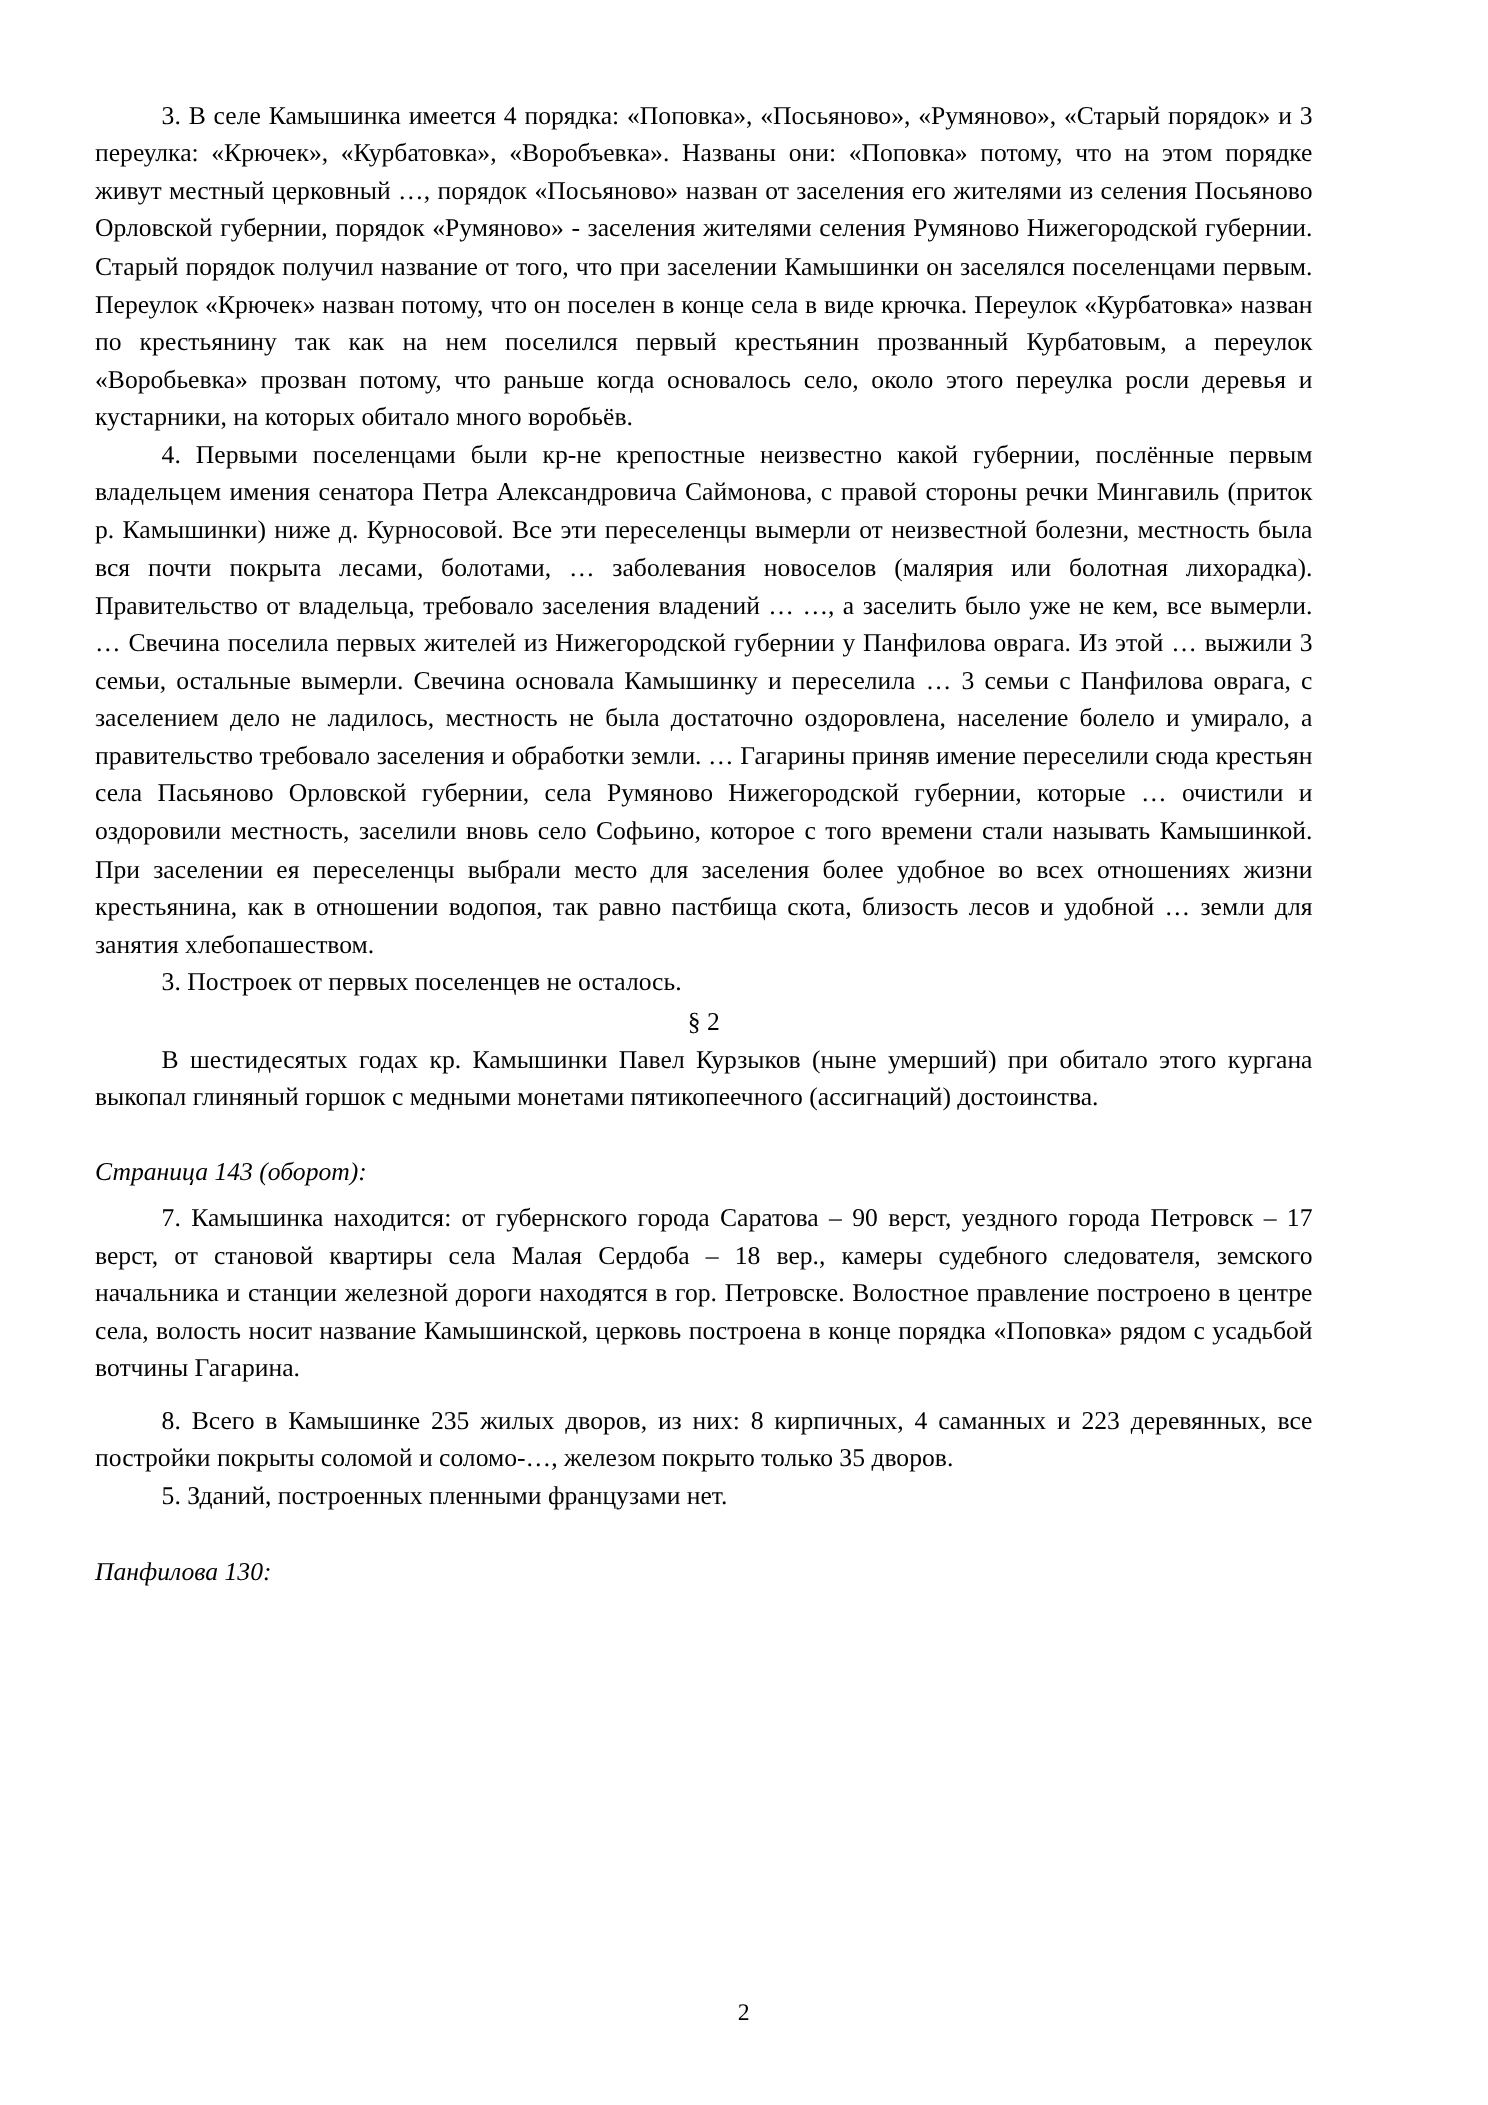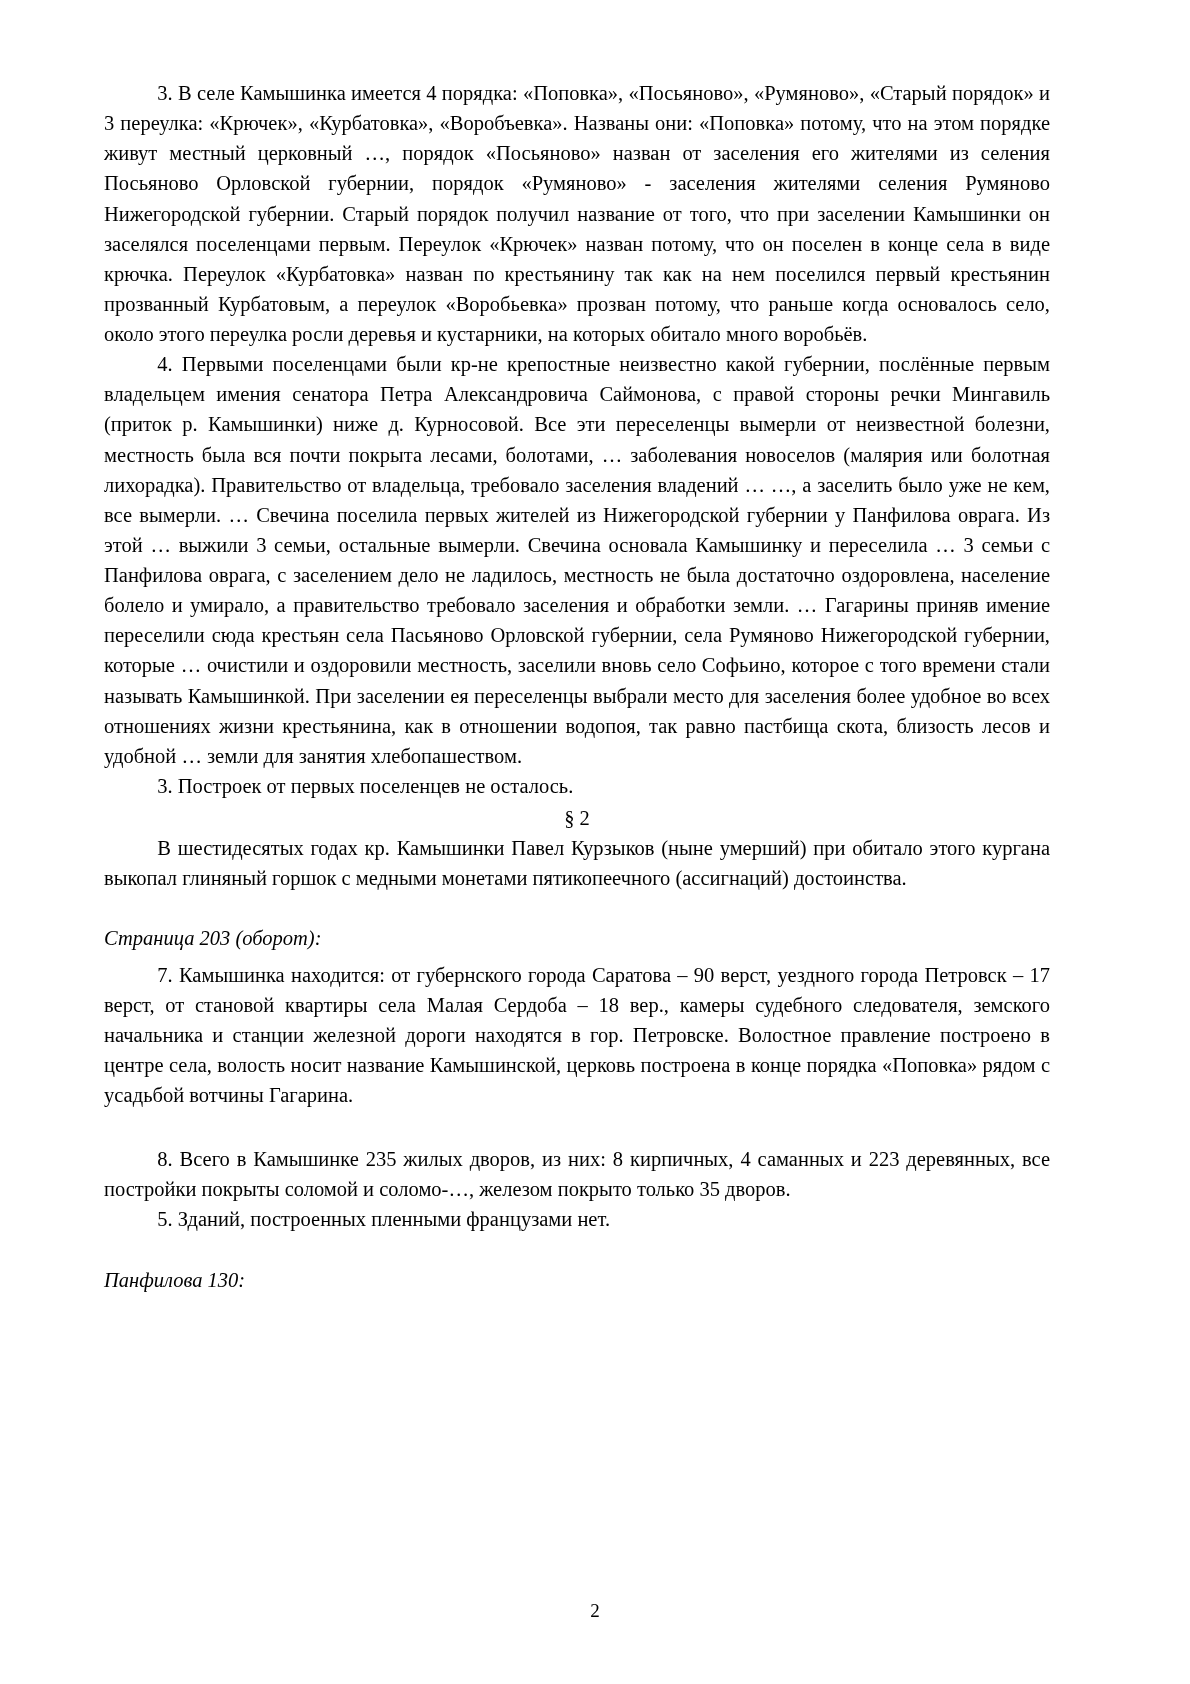--- a/index.html
+++ b/index.html
@@ -10,21 +10,21 @@
   body {
     width: 1190px;
     height: 1684px;
     font-family: "Liberation Serif", "DejaVu Serif", serif;
     color: #000000;
   }
   .page {
     box-sizing: border-box;
     width: 1190px;
     height: 1684px;
-    padding: 78px 140px 40px 104px;
+    padding: 78px 140px 40px 76px;
     position: relative;
   }
   .doc-body {
     font-size: 20.5px;
     line-height: 1.47;
     text-align: justify;
     text-justify: inter-word;
   }
   p {
     margin: 0;
@@ -32,21 +32,21 @@
     text-indent: 2.6em;
     hyphens: manual;
   }
   .section-head {
     font-style: italic;
     text-indent: 0;
     text-align: left;
     margin-top: 30px;
     margin-bottom: 6px;
   }
-  .gap-med { margin-top: 34px; }
+  .gap-med { margin-top: 12px; }
   .para-sym {
     text-indent: 0;
     text-align: center;
     margin-top: 2px;
     margin-bottom: 0;
   }
   .page-number {
     position: absolute;
     left: 0;
     right: 0;
@@ -64,21 +64,21 @@
     <p>3. В селе Камышинка имеется 4 порядка: «Поповка», «Посьяново», «Румяново», «Старый порядок» и 3 переулка: «Крючек», «Курбатовка», «Воробъевка». Названы они: «Поповка» потому, что на этом порядке живут местный церковный …, порядок «Посьяново» назван от заселения его жителями из селения Посьяново Орловской губернии, порядок «Румяново» - заселения жителями селения Румяново Нижегородской губернии. Старый порядок получил название от того, что при заселении Камышинки он заселялся поселенцами первым. Переулок «Крючек» назван потому, что он поселен в конце села в виде крючка. Переулок «Курбатовка» назван по крестьянину так как на нем поселился первый крестьянин прозванный Курбатовым, а переулок «Воробьевка» прозван потому, что раньше когда основалось село, около этого переулка росли деревья и кустарники, на которых обитало много воробьёв.</p>
 
     <p>4. Первыми поселенцами были кр-не крепостные неизвестно какой губернии, послённые первым владельцем имения сенатора Петра Александровича Саймонова, с правой стороны речки Мингавиль (приток р. Камышинки) ниже д. Курносовой. Все эти переселенцы вымерли от неизвестной болезни, местность была вся почти покрыта лесами, болотами, … заболевания новоселов (малярия или болотная лихорадка). Правительство от владельца, требовало заселения владений … …, а заселить было уже не кем, все вымерли. … Свечина поселила первых жителей из Нижегородской губернии у Панфилова оврага. Из этой … выжили 3 семьи, остальные вымерли. Свечина основала Камышинку и переселила … 3 семьи с Панфилова оврага, с заселением дело не ладилось, местность не была достаточно оздоровлена, население болело и умирало, а правительство требовало заселения и обработки земли. … Гагарины приняв имение переселили сюда крестьян села Пасьяново Орловской губернии, села Румяново Нижегородской губернии, которые … очистили и оздоровили местность, заселили вновь село Софьино, которое с того времени стали называть Камышинкой. При заселении ея переселенцы выбрали место для заселения более удобное во всех отношениях жизни крестьянина, как в отношении водопоя, так равно пастбища скота, близость лесов и удобной … земли для занятия хлебопашеством.</p>
 
     <p>3. Построек от первых поселенцев не осталось.</p>
 
     <p class="para-sym">§ 2</p>
 
     <p>В шестидесятых годах кр. Камышинки Павел Курзыков (ныне умерший) при обитало этого кургана выкопал глиняный горшок с медными монетами пятикопеечного (ассигнаций) достоинства.</p>
 
-    <p class="section-head">Страница 203 (оборот):</p>
+    <p class="section-head">Страница 143 (оборот):</p>
 
     <p>7. Камышинка находится: от губернского города Саратова – 90 верст, уездного города Петровск – 17 верст, от становой квартиры села Малая Сердоба – 18 вер., камеры судебного следователя, земского начальника и станции железной дороги находятся в гор. Петровске. Волостное правление построено в центре села, волость носит название Камышинской, церковь построена в конце порядка «Поповка» рядом с усадьбой вотчины Гагарина.</p>
 
     <p class="gap-med">8. Всего в Камышинке 235 жилых дворов, из них: 8 кирпичных, 4 саманных и 223 деревянных, все постройки покрыты соломой и соломо-…, железом покрыто только 35 дворов.</p>
 
     <p>5. Зданий, построенных пленными французами нет.</p>
 
     <p class="section-head">Панфилова 130:</p>
 
 

